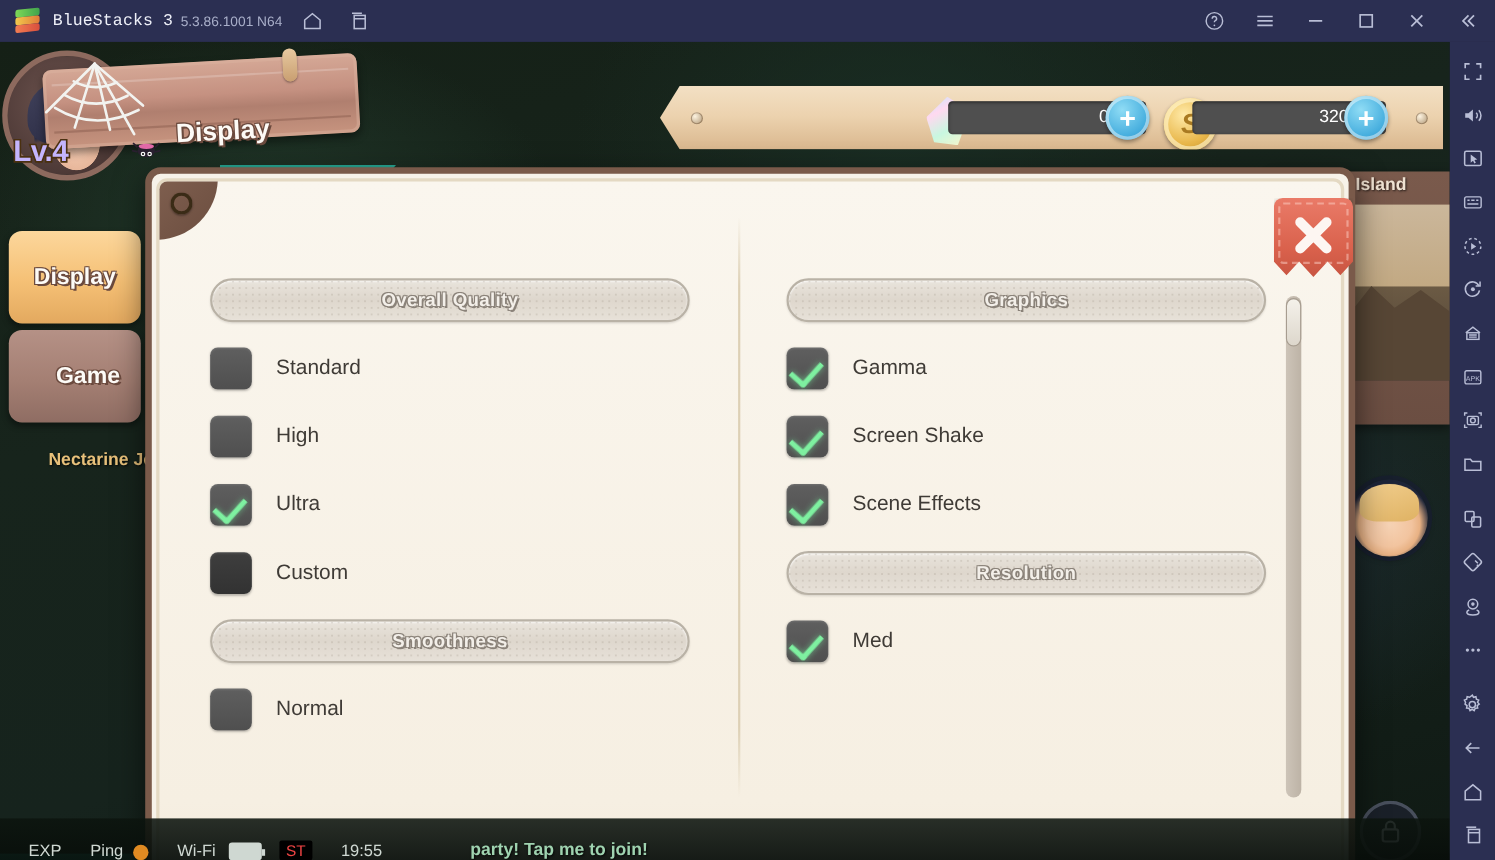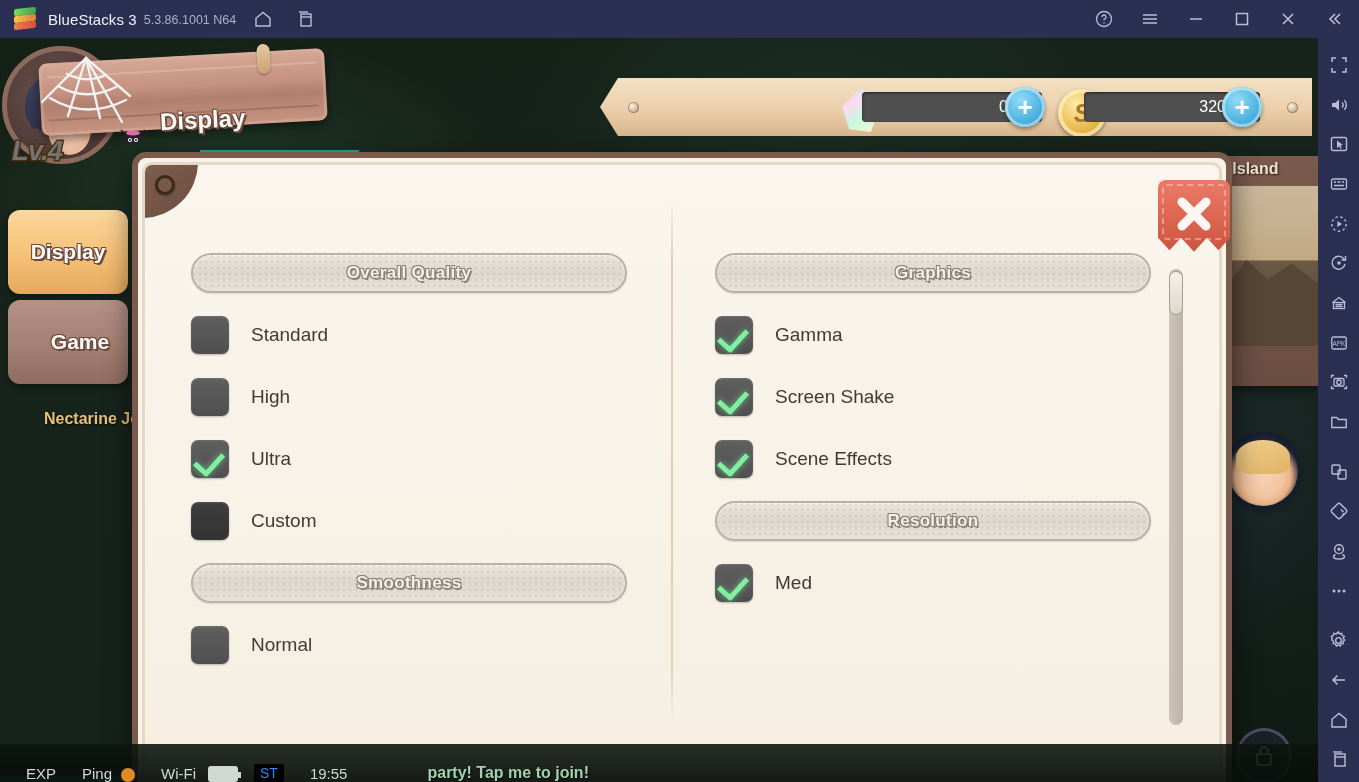--- a/index.html
+++ b/index.html
@@ -19,21 +19,21 @@
     z-index: 60;
   }
   #bs-logo {
     width: 22px; height: 22px; margin-left: 14px; position: relative;
   }
   #bs-logo .ly { position: absolute; left: 0; width: 22px; height: 7px; border-radius: 2px; }
   #bs-logo .l1 { top: 0px;  background: linear-gradient(90deg,#7ed957,#3fa34d); transform: skewY(-6deg); }
   #bs-logo .l2 { top: 7px;  background: linear-gradient(90deg,#f2c94c,#e07b39); transform: skewY(-6deg); }
   #bs-logo .l3 { top: 14px; background: linear-gradient(90deg,#f27d52,#d94f3d); transform: skewY(-6deg); }
   #app-title {
-    color: #eef0f8; font-size: 15px; margin-left: 12px; letter-spacing: .1px;
+    color: #eef0f8; font-size: 15px; margin-left: 12px; letter-spacing: .1px; font-family: Liberation Mono, monospace;
   }
   #app-version {
     color: #a9afc9; font-size: 12.5px; margin-left: 7px; padding-top: 2px;
   }
   .tb-icon {
     width: 30px; height: 26px; margin-left: 12px;
     display: flex; align-items: center; justify-content: center;
     color: #b9bed6;
   }
   #tb-right { margin-left: auto; display: flex; align-items: center; padding-right: 10px; }
@@ -87,23 +87,23 @@
     background: linear-gradient(150deg,#41425c,#272840);
     border-radius: 60% 50% 30% 40%;
   }
   #web {
     position: absolute; left: 34px; top: 18px; width: 110px; height: 98px; z-index: 4;
   }
   #spider {
     position: absolute; left: 120px; top: 90px; width: 26px; height: 18px; z-index: 5;
   }
   #lv-badge {
-    position: absolute; left: 12px; top: 98px; z-index: 6;
-    font-size: 27px; font-weight: bold; font-style: italic;
-    color: #737373;
+    position: absolute; left: 12px; top: 84px; z-index: 6;
+    font-size: 27px; font-weight: bold; 
+    color: #c4b5fd;
     -webkit-text-stroke: 3px #4a3010;
     paint-order: stroke fill;
     letter-spacing: -.5px;
   }
 
   
   #title-banner {
     position: absolute; left: 40px; top: 18px; width: 286px; height: 72px;
     background: linear-gradient(180deg,#d5a896 0%, #c59181 42%, #b07f6f 60%, #c7947f 100%);
     border-radius: 8px;
@@ -395,21 +395,21 @@
   #statusbar .sb { margin-left: 26px; white-space: nowrap; }
   #ping-dot { width:14px; height:14px; border-radius:50%; background:#e08a22; margin-left:9px; }
   #battery {
     width: 30px; height: 16px; border: 2px solid #cfd8d2; border-radius: 3px;
     margin-left: 12px; position: relative; background: #cfd8d2;
   }
   #battery::after {
     content:""; position:absolute; right:-5px; top:4px; width:3px; height:6px; background:#cfd8d2;
   }
   #st-chip {
-    margin-left: 16px; padding: 1px 6px; background:#000; color:#3b82f6; font-size:14px;
+    margin-left: 16px; padding: 1px 6px; background:#000; color:#ef4444; font-size:14px;
     border-radius: 2px;
   }
   #party-msg { margin-left: 80px; color:#9fd3b0; font-size: 16px; font-weight:600;
                text-shadow: 1px 1px 2px rgba(0,0,0,.8); }
   #progress-track {
     position:absolute; left:0; bottom:0; width:1318px; height:6px; background: rgba(10,16,12,.9);
   }
   #progress-fill {
     position:absolute; left:0; bottom:0; height:6px; background:#1f9d8e;
   }

